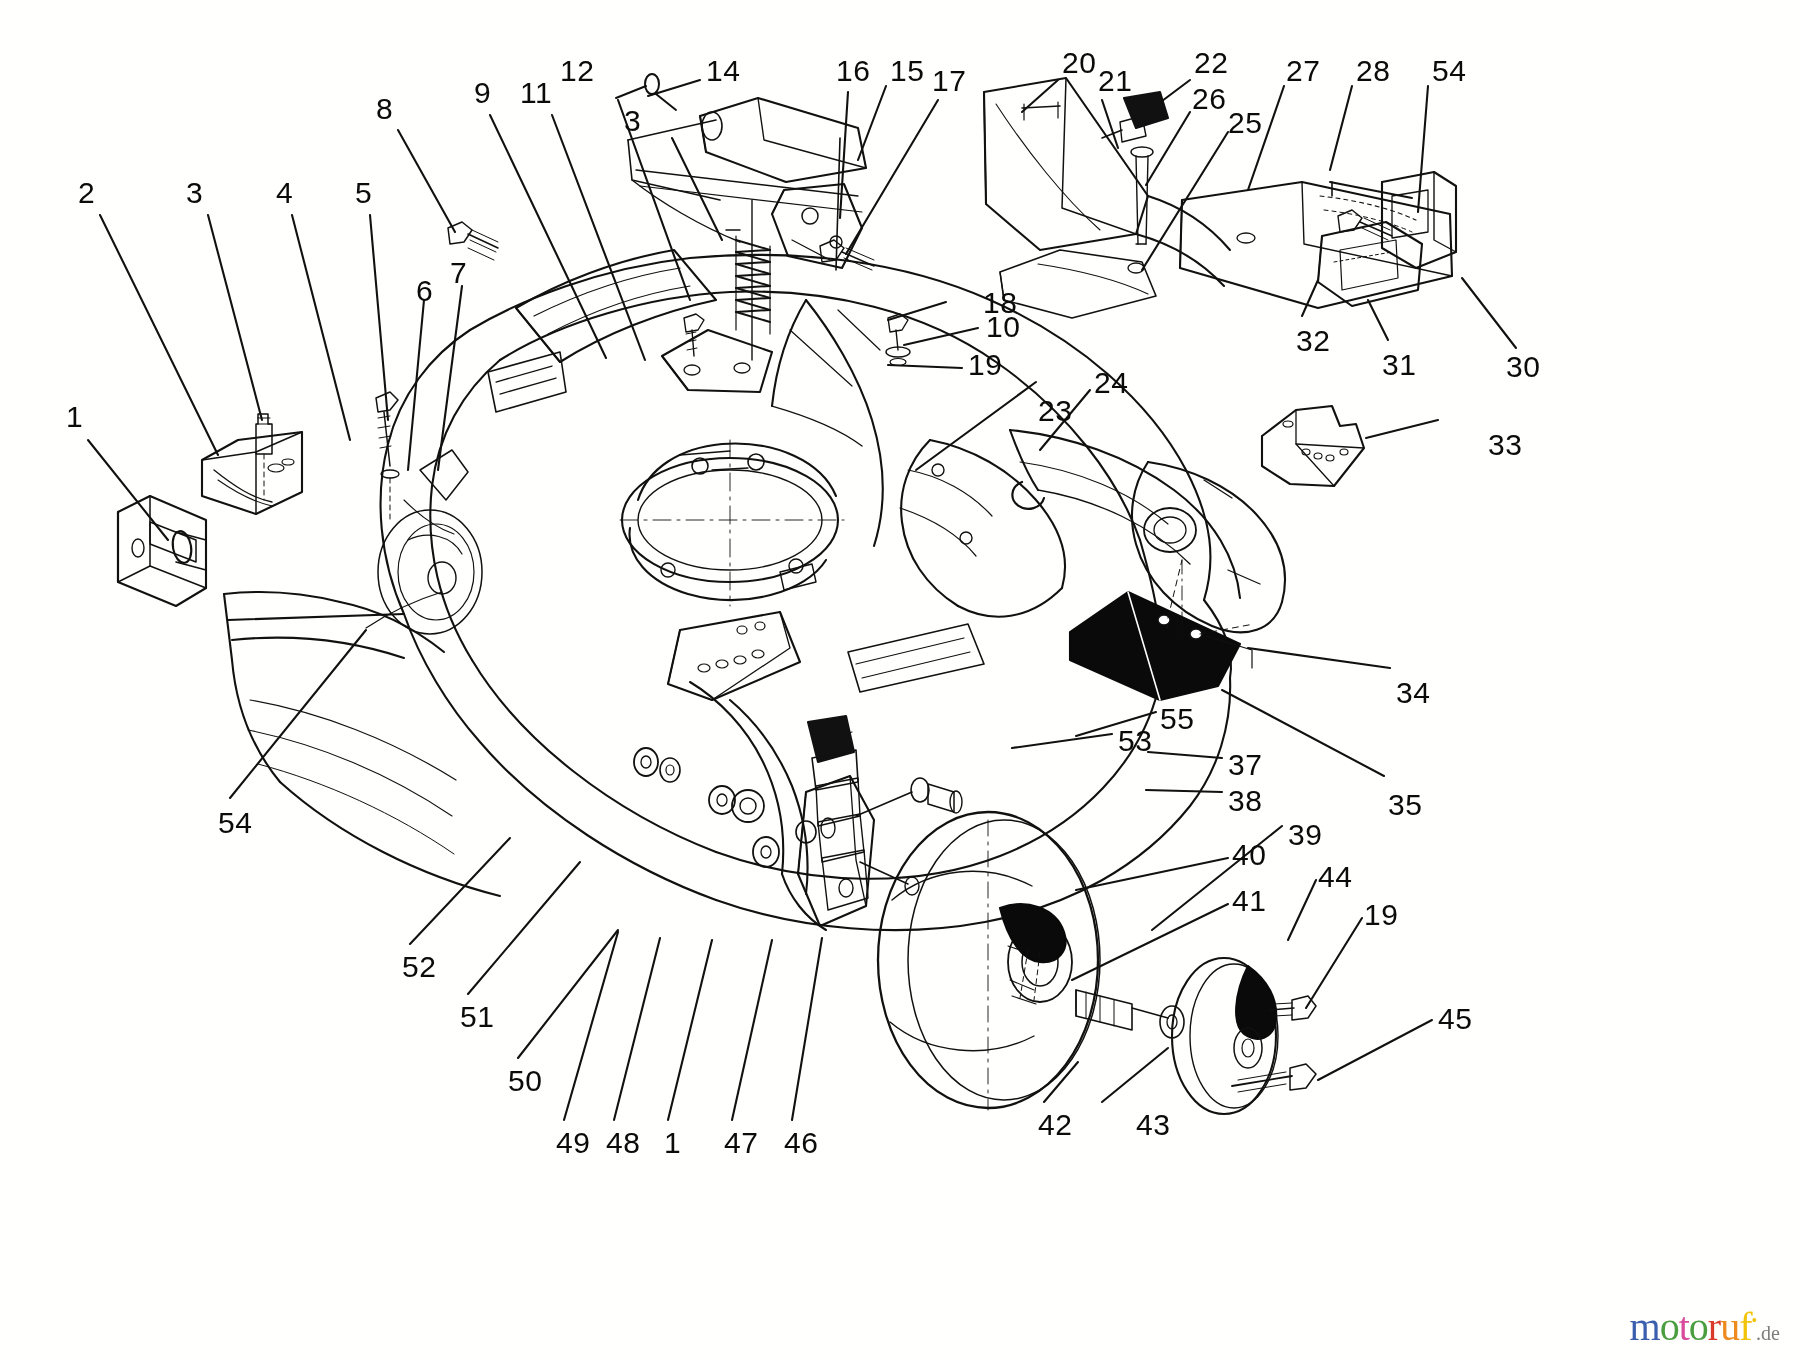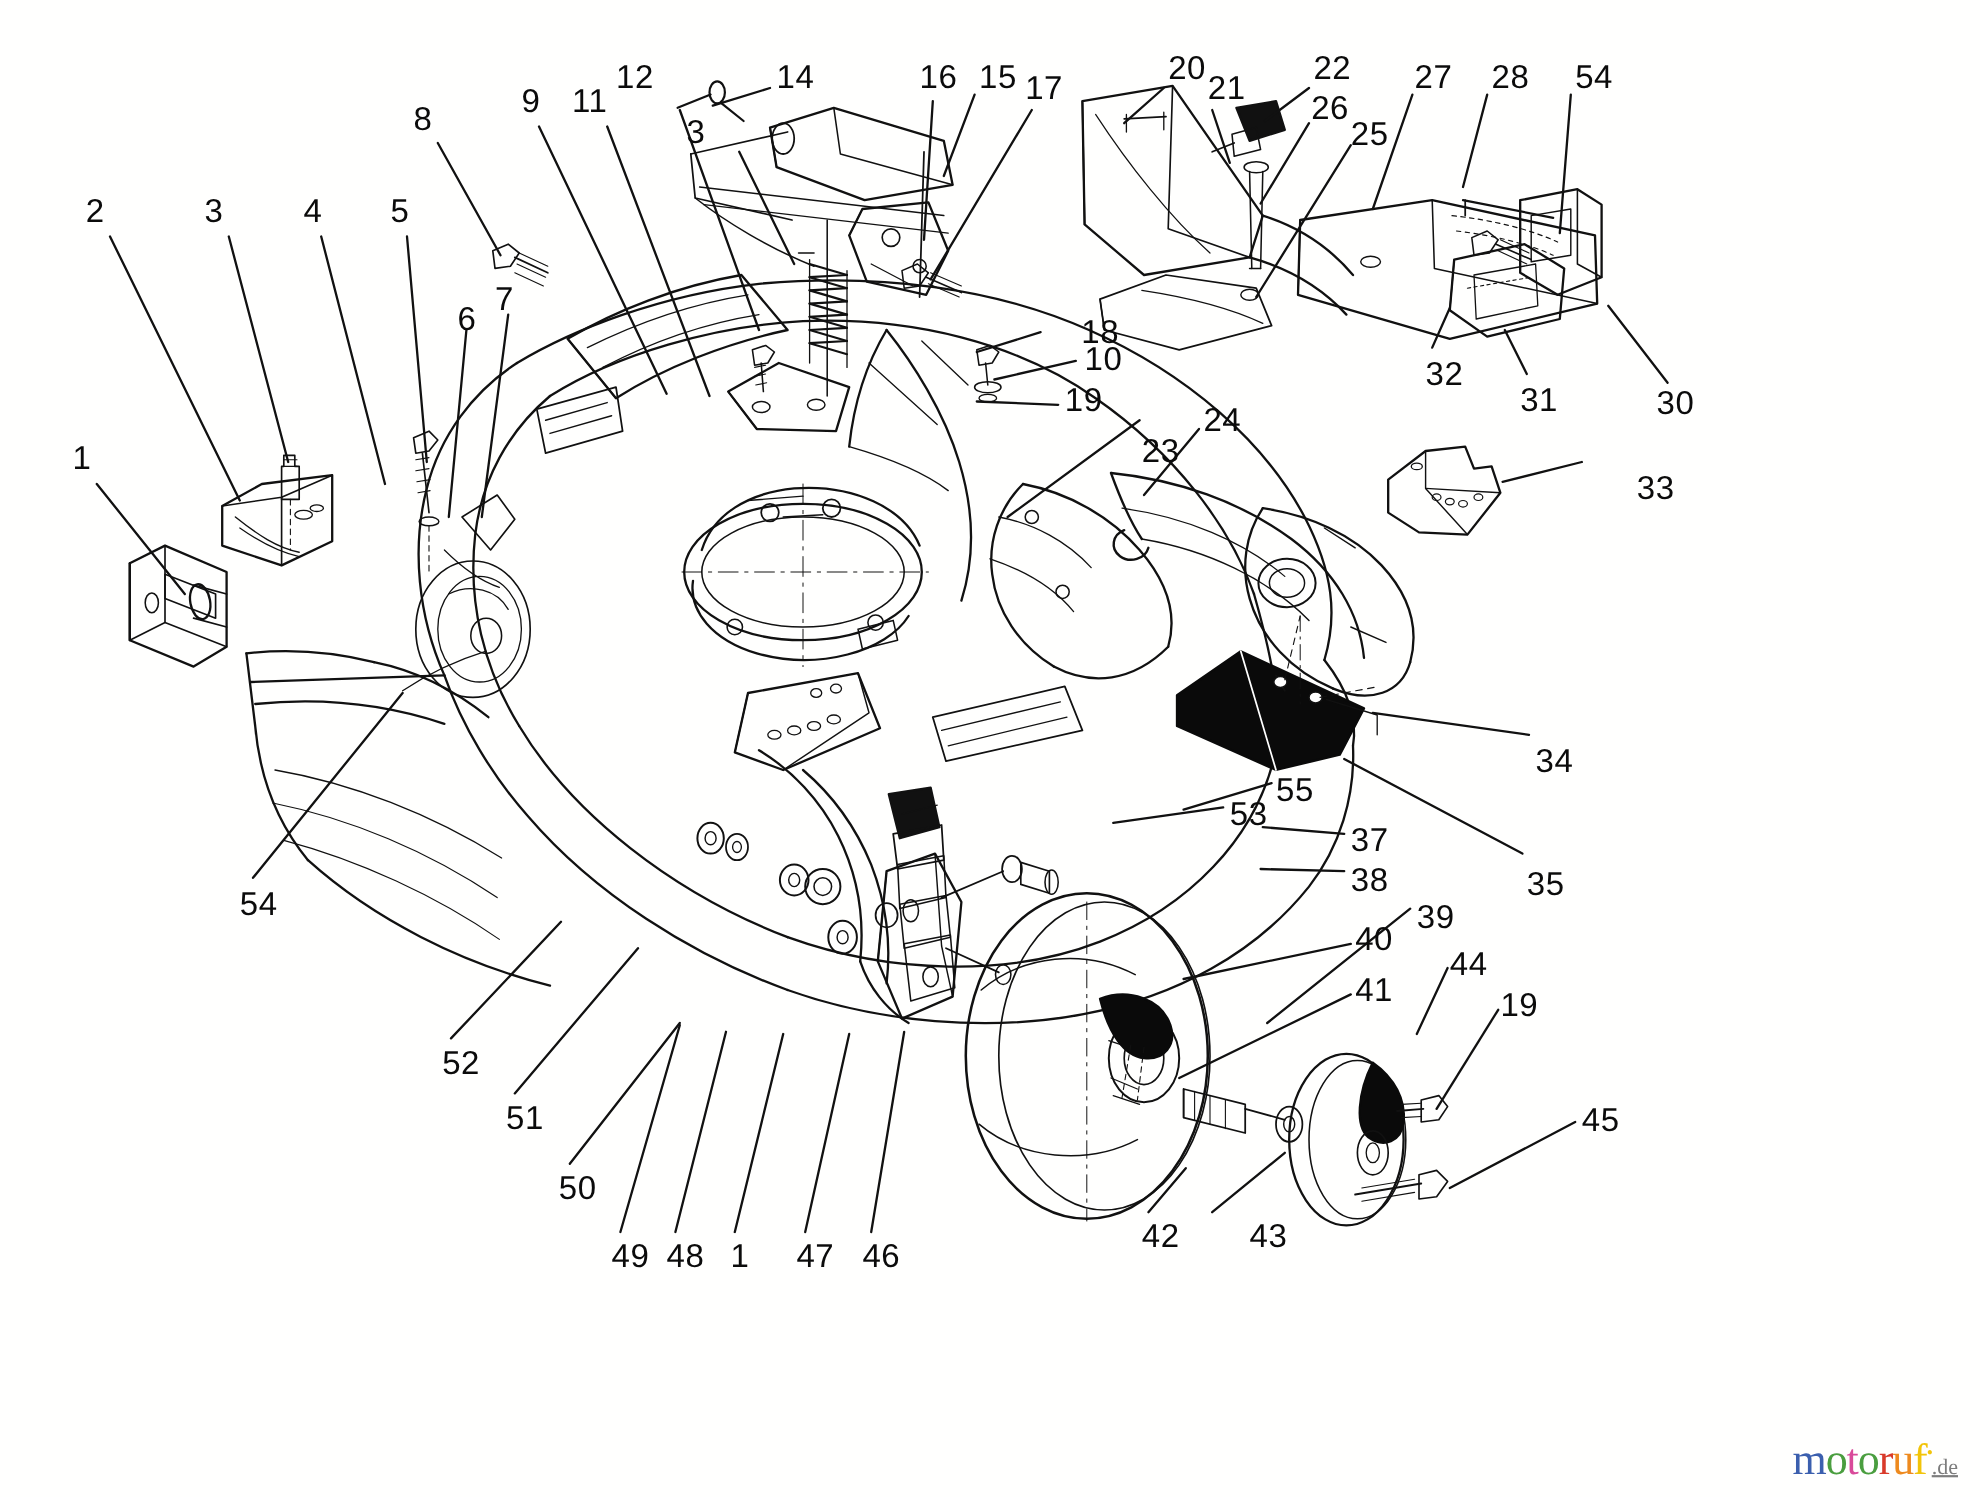--- a/index.html
+++ b/index.html
@@ -25,21 +25,21 @@
     position:absolute;
     right:20px;bottom:14px;
     font-family:"Liberation Serif", serif;
     font-size:40px;
     line-height:1;
     white-space:nowrap;
     letter-spacing:-1px;
   }
   #watermark .l{display:inline-block;}
   #watermark .dot{font-size:16px;vertical-align:super;}
-  #watermark .tld{font-size:20px;color:#7d7d7d;letter-spacing:0;text-decoration:underline;}
+  #watermark .tld{font-size:20px;color:#7d7d7d;letter-spacing:0;}
 </style>
 </head>
 <body>
 
 <div id="stage">
 
   <svg id="art" viewBox="0 0 1800 1361" aria-hidden="true">
     <g fill="none" stroke="#111111" stroke-width="2.1" stroke-linejoin="round" stroke-linecap="round">
 
       <path d="M470 330 C520 300 600 268 690 258 C800 248 905 262 990 300 C1080 340 1150 402 1186 470

